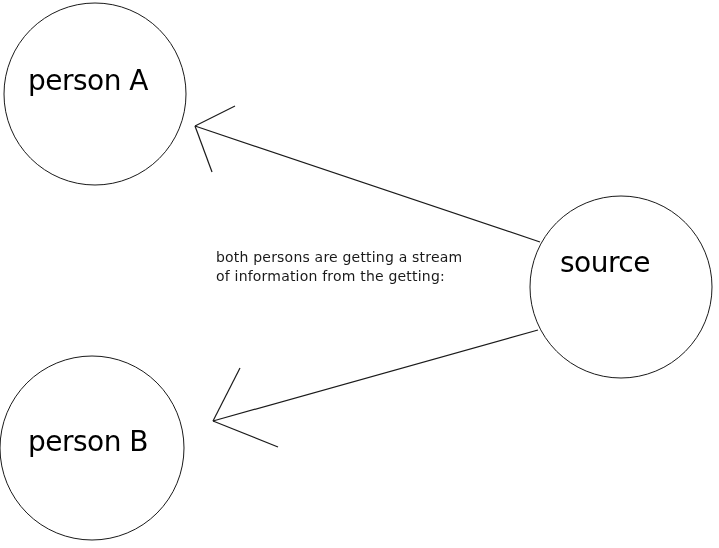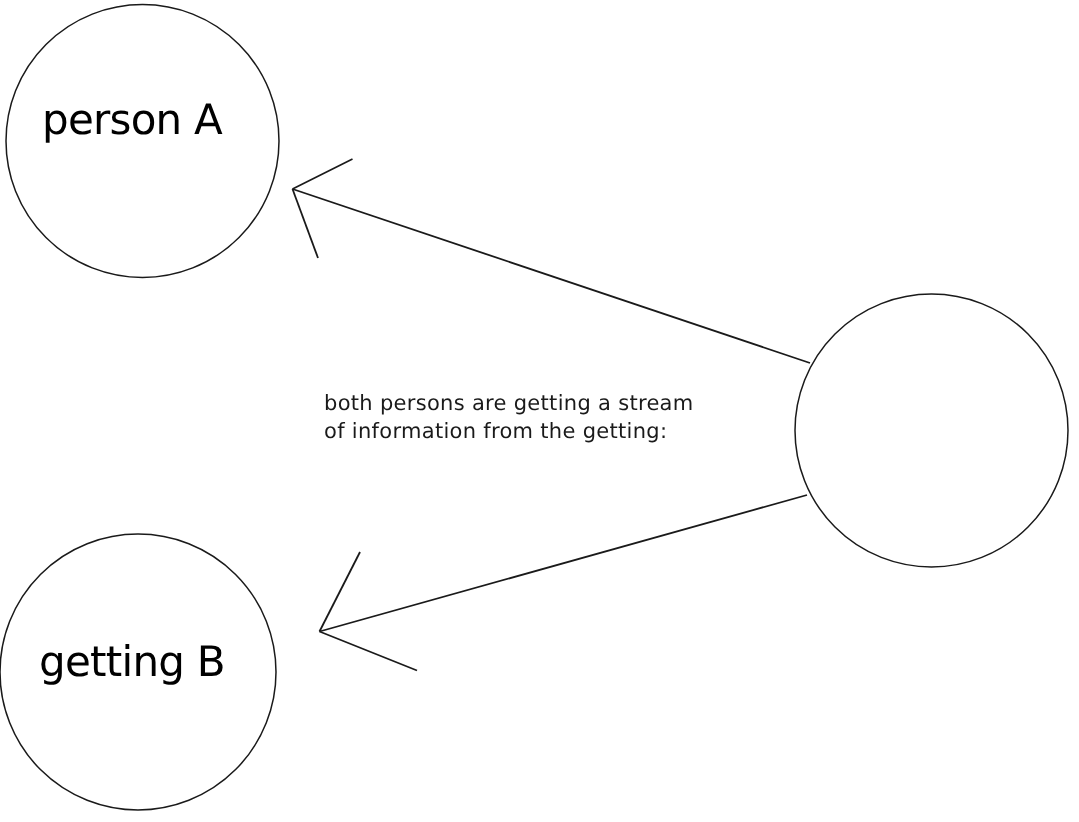--- a/index.html
+++ b/index.html
@@ -35,21 +35,21 @@
     position: absolute;
     transform: translate(-50%, -50%);
     font-size: 28px;
     letter-spacing: -0.5px;
     white-space: nowrap;
     color: #000000;
   }
   .annotation {
     position: absolute;
     left: 216px;
-    top: 260px;
+    top: 248px;
     font-size: 14px;
     line-height: 18.5px;
     letter-spacing: 0.2px;
     color: #1a1a1a;
     white-space: nowrap;
   }
 </style>
 </head>
 <body>
 
@@ -69,21 +69,22 @@
 
     <g>
       <line x1="538" y1="330" x2="213" y2="421"></line>
       <line x1="213" y1="421" x2="240" y2="368"></line>
       <line x1="213" y1="421" x2="278" y2="447"></line>
     </g>
   </svg>
 
   <div class="node-label" style="left:88px; top:80px;">person A</div>
 
-  <div class="node-label" style="left:88px; top:441px;">getting B</div>
+  <div class="node-label" style="left:88px; top:441px;">person B</div>
 
+  <div class="node-label" style="left:605px; top:262px;">source</div>
 
   <div class="annotation">
     <div>both persons are getting a stream</div>
     <div>of information from the getting:</div>
   </div>
 
 </div>
 
 </body></html>

